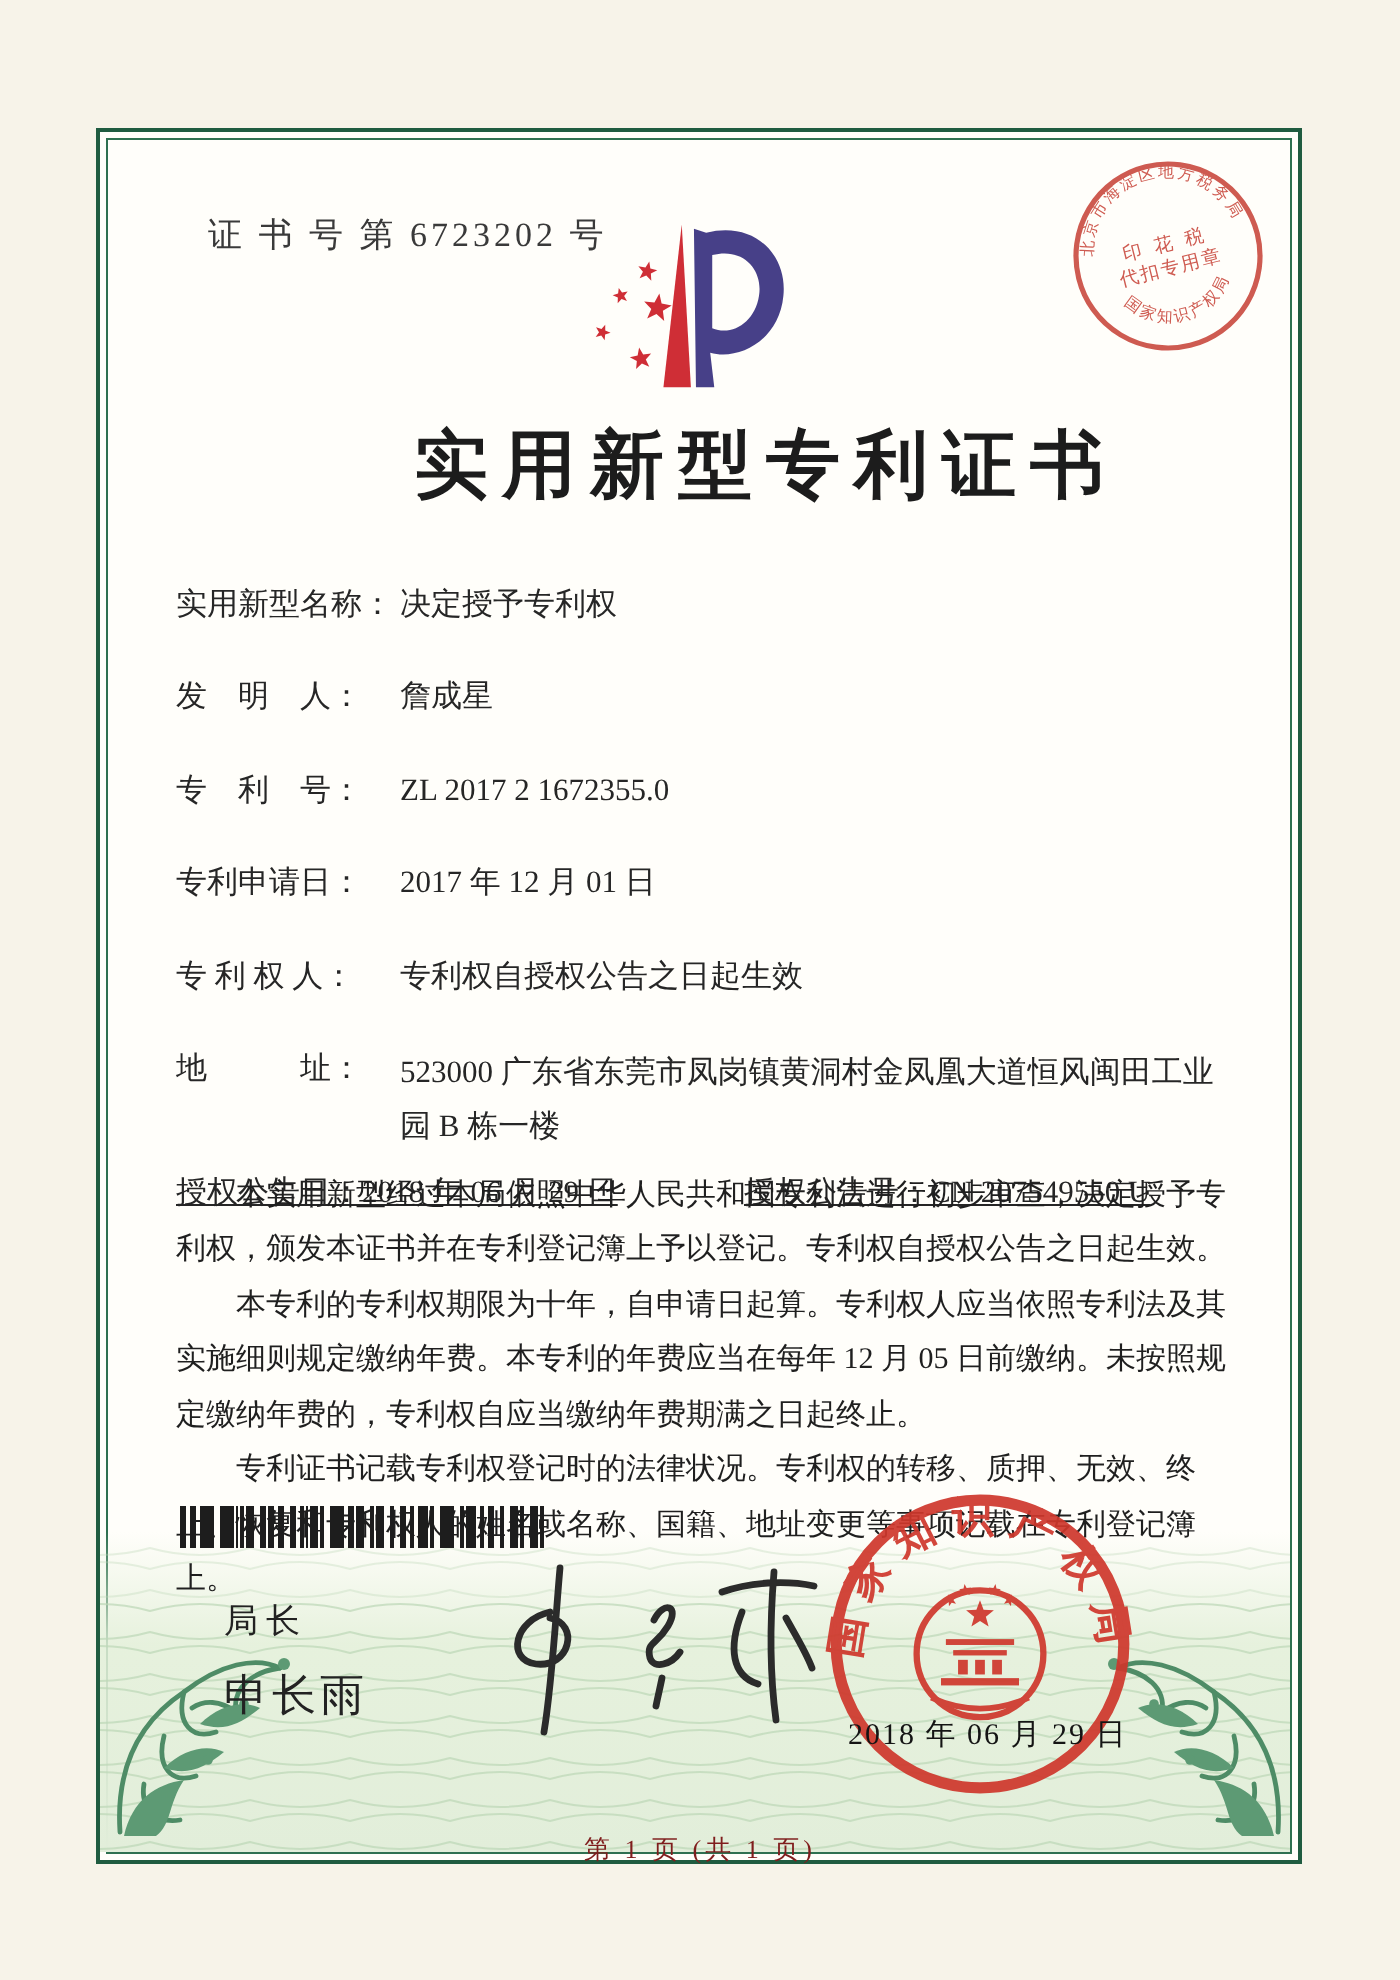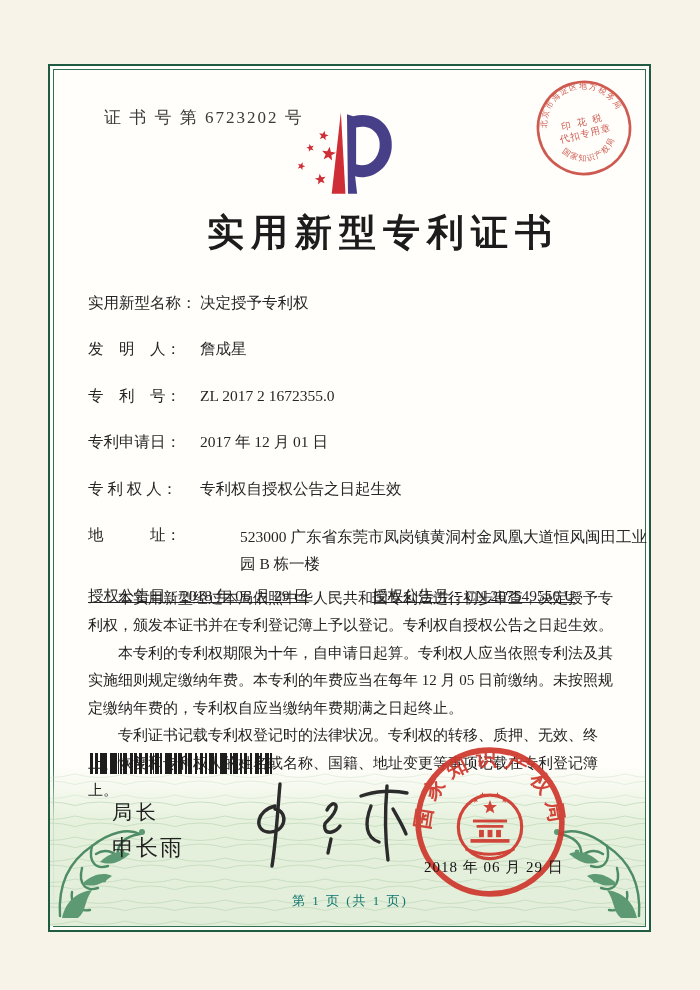--- a/index.html
+++ b/index.html
@@ -25,21 +25,21 @@
   .logo{ position:absolute; left:288px; top:102px; }
   .title{
     position:absolute; left:0; top:208px; width:700px; text-align:center;
     font-size:37px; font-weight:bold; letter-spacing:7px; color:#1c1c1c;padding-left:33px;
   }
   .cert-fields{ position:absolute; left:88px; top:292px; width:526px; font-size:15.5px; }
   .field-row{ margin-bottom:24px; line-height:1.45; white-space:nowrap; }
   .field-row .lab{ display:inline-block; min-width:112px; vertical-align:top; }
   .field-row .val{ display:inline-block; vertical-align:top; white-space:normal; }
   .row-address{ margin-bottom:9px; }
-  .row-address .val{ width:414px; line-height:1.7;margin-left:40px; }
+  .row-address .val{ width:414px; line-height:1.7; }
   .grant-row{ display:flex; white-space:nowrap;text-decoration:underline; }
   .grant-row .right{ margin-left:auto; width:242px;padding-left:48px; }
   .cert-body{
     position:absolute; left:88px; top:585px; width:527px;
     font-size:15px; line-height:1.83; color:#1f1f1f;
   }
   .cert-body p{ margin:0; text-indent:2em; }
   .barcode{
     position:absolute; left:90px; top:753px; width:182px; height:21px;
     background:
@@ -47,32 +47,32 @@
       repeating-linear-gradient(90deg,#1d1d1d 0 1px,transparent 1px 7px),
       repeating-linear-gradient(90deg,#1d1d1d 0 3px,transparent 3px 11px);
   }
   .guilloche{
     position:absolute; left:50px; top:766px; width:595px; height:160px;
     background:linear-gradient(180deg, rgba(228,240,219,0) 0%, rgba(226,239,216,.85) 35%, #e2eeda 100%);
   }
   .ornament{ position:absolute; bottom:68px; }
   .ornament.left{ left:52px; }
   .ornament.right{ right:53px; transform:scaleX(-1); }
-  .sig-post{ position:absolute; left:112px; top:799px; font-size:20px; letter-spacing:4px; color:#222; }
+  .sig-post{ position:absolute; left:112px; top:799px; font-size:17px; letter-spacing:4px; color:#222; }
   .sig-name{ position:absolute; left:112px; top:833px; font-size:22px; letter-spacing:2px; color:#222; }
   .sig-script{ position:absolute; left:235px; top:776px; }
   .seal{ position:absolute; left:412px; top:744px; }
   .seal-date{
     position:absolute; left:424px; top:858px; width:170px;
     font-size:15px; color:#141414; letter-spacing:1px; white-space:nowrap;
   }
   .tax-stamp{ position:absolute; left:534px; top:78px; transform:rotate(-14deg); }
   .footer{
-    position:absolute; left:0; top:892px; width:700px; text-align:center;
-    font-size:13px; letter-spacing:2px; color:#0f766e;
+    position:absolute; left:0; top:916px; width:700px; text-align:center;
+    font-size:13px; letter-spacing:2px; color:#7f1d1d;
   }
   svg text{ font-family:"Liberation Serif","DejaVu Serif",serif; }
 </style>
 </head>
 <body>
 
 <div class="page">
 
   <div class="border-box"></div>
 

